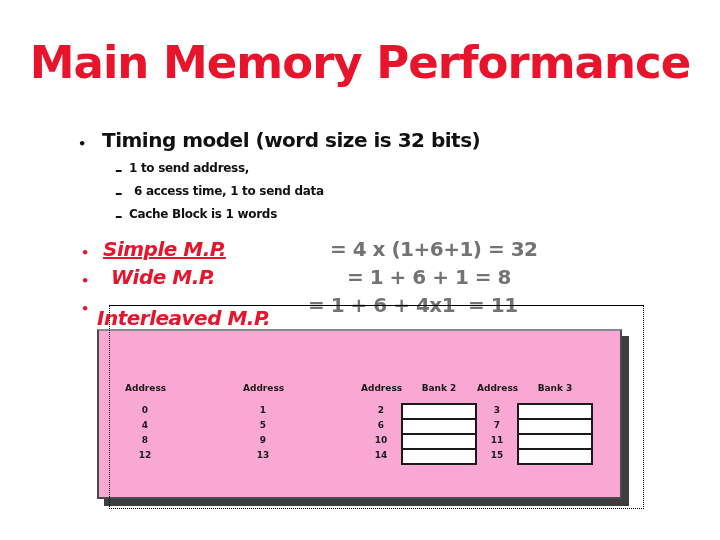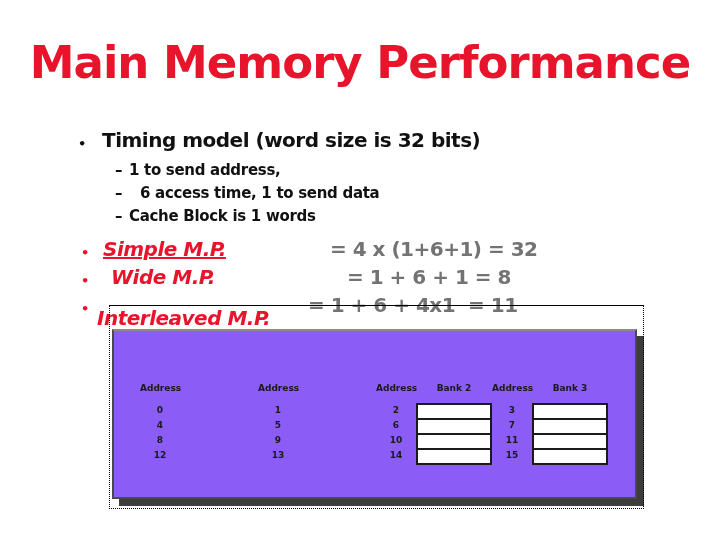--- a/index.html
+++ b/index.html
@@ -20,44 +20,44 @@
     position: absolute; top: 36px; left: 0; width: 720px;
     text-align: center;
     font-size: 45px; letter-spacing: -1px;
     color: var(--accent);
   }
 
   .l1-bullet { font-size: 13px; color: #111; }
   .l1-text   { font-size: 20px; letter-spacing: -0.5px; }
 
   .sub-dash  { font-size: 15px; }
-  .sub-text  { font-size: 15px; letter-spacing: -0.3px; }
+  .sub-text  { font-size: 12px; letter-spacing: -0.3px; }
 
   .red-bullet { font-size: 13px; color: var(--accent); }
   .red-label  {
     font-size: 20px; font-style: italic;
     color: var(--accent); letter-spacing: -0.5px;
   }
   .eq { font-size: 20px; color: #737373; letter-spacing: -0.5px; }
 
   
   .selection-rect {
     position: absolute;
     left: 109px; top: 305px; width: 535px; height: 204px;
     border: 1px dotted #000;
     border-top: 1px solid #000;
     z-index: 10;
     box-sizing: border-box;
   }
 
   .diagram-box {
     position: absolute;
-    left: 112px; top: 329px; width: 525px; height: 170px;
+    left: 97px; top: 329px; width: 525px; height: 170px;
     box-sizing: border-box;
-    background: #8b5cf6;
+    background: #f9a8d4;
     border: 2px solid #4a4a4a;
     border-top-color: #8a8a8a;
     box-shadow: 7px 7px 0 0 var(--shadow);
     z-index: 1;
   }
 
   .bank-group { position: absolute; top: 51px; display: flex; }
   .addr-col { width: 40px; }
   .bank-col { width: 76px; }
   .col-hdr {
@@ -83,21 +83,21 @@
 
 <div class="title">Main Memory Performance</div>
 
 <span class="abs l1-bullet" style="left:78px; top:136px;">•</span>
 <span class="abs l1-text" style="left:102px; top:128px;">Timing model (word size is 32 bits)</span>
 
 <span class="abs sub-dash" style="left:115px; top:161px;">–</span>
 <span class="abs sub-text" style="left:129px; top:161px;">1 to send address,</span>
 
 <span class="abs sub-dash" style="left:115px; top:184px;">–</span>
-<span class="abs sub-text" style="left:140px; top:184px;text-align:right;">6 access time, 1 to send data</span>
+<span class="abs sub-text" style="left:134px; top:184px;text-align:right;">6 access time, 1 to send data</span>
 
 <span class="abs sub-dash" style="left:115px; top:207px;">–</span>
 <span class="abs sub-text" style="left:129px; top:207px;">Cache Block is 1 words</span>
 
 <span class="abs red-bullet" style="left:81px; top:245px;">•</span>
 <span class="abs red-label" style="left:103px; top:237px;text-decoration:underline;">Simple M.P.</span>
 <span class="abs eq" style="left:330px; top:237px;">= 4 x (1+6+1) = 32</span>
 
 <span class="abs red-bullet" style="left:81px; top:273px;">•</span>
 <span class="abs red-label" style="left:111px; top:265px;">Wide M.P.</span>

